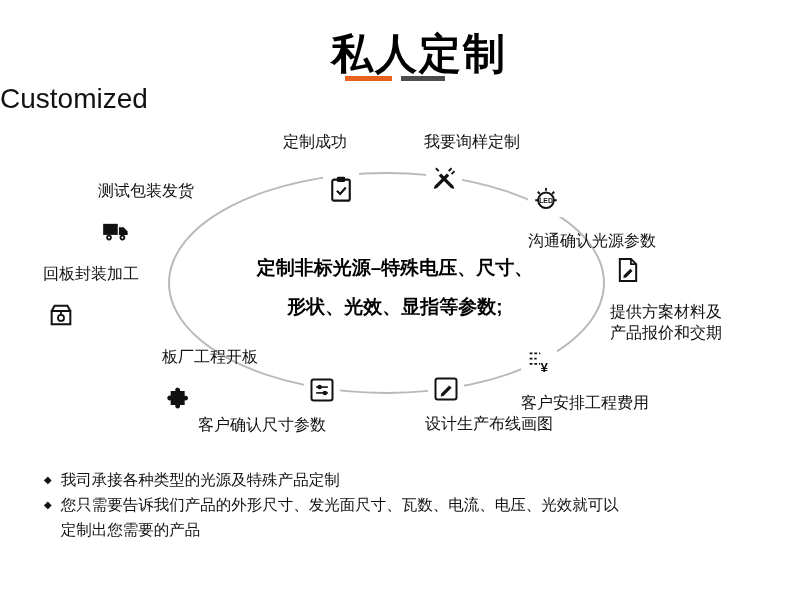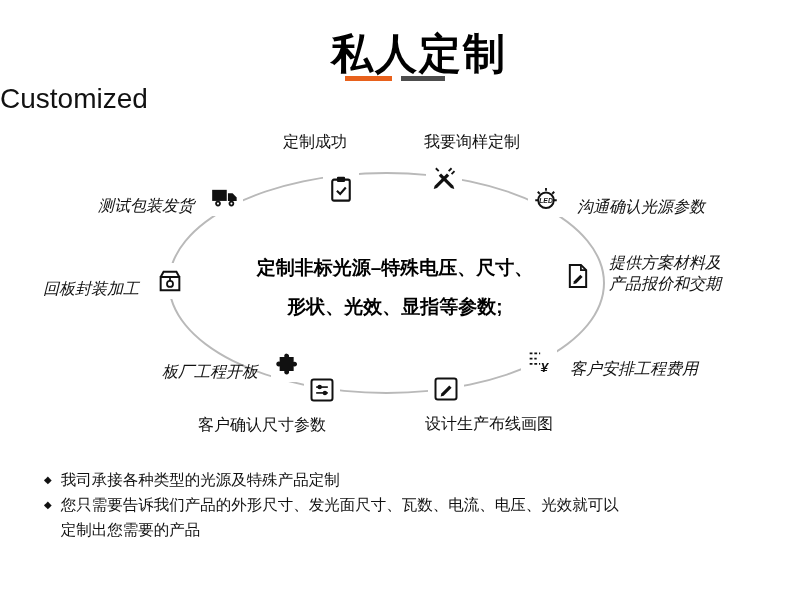--- a/index.html
+++ b/index.html
@@ -17,30 +17,30 @@
   .subtitle{position:absolute;top:83px;left:0;width:100%;text-align:left;font-size:28px;color:#111;}
   
   .ellipse{position:absolute;left:168px;top:172px;width:433px;height:218px;
     border:2px solid #b9b9b9;border-radius:50%;z-index:0;}
   
   .center-text{position:absolute;left:225px;top:248px;width:340px;text-align:center;
     font-size:19px;font-weight:700;color:#000;z-index:1;}
   .center-text div{line-height:39px;}
   
   .step{position:absolute;display:flex;font-size:16px;color:#111;z-index:2;}
-  .row{flex-direction:row;align-items:flex-end;gap:13px;font-style:italic;}
+  .row{flex-direction:column;align-items:flex-start;gap:13px;}
   .col{flex-direction:column;align-items:flex-start;}
   .icon-box{width:36px;height:36px;background:#fff;display:flex;align-items:center;justify-content:center;flex:0 0 auto;}
   .step-label{white-space:pre-line;line-height:21px;}
   #s1{left:283px;top:131px;gap:12px;}  #s1 .icon-box{margin:7px 0 0 40px;}
   #s2{left:424px;top:131px;}  #s2 .icon-box{margin:7px 0 0 2px;}
   #s3{left:98px;top:180px;}
   #s4{left:528px;top:181px;}
   #s5{left:43px;top:263px;}
-  #s6{left:560px;top:252px;}
+  #s6{left:610px;top:252px;}
   #s7{left:114px;top:346px;margin-left:48px;}
   #s8{left:521px;top:343px;}
   #s9{left:198px;top:372px;}  #s9 .icon-box{margin-left:106px;} #s9 .step-label{margin-top:6px;}
   #s10{left:425px;top:371px;} #s10 .icon-box{margin-left:3px;} #s10 .step-label{margin-top:6px;}
   
   .bullets{position:absolute;left:44px;top:467px;width:700px;}
   .bullet-row{display:flex;align-items:flex-start;font-size:15.5px;line-height:25px;color:#111;}
   .bullet-marker{font-size:10px;line-height:25px;margin-right:9px;flex:0 0 auto;}
   .bullet-text{white-space:pre-line;}
   svg{display:block;}

